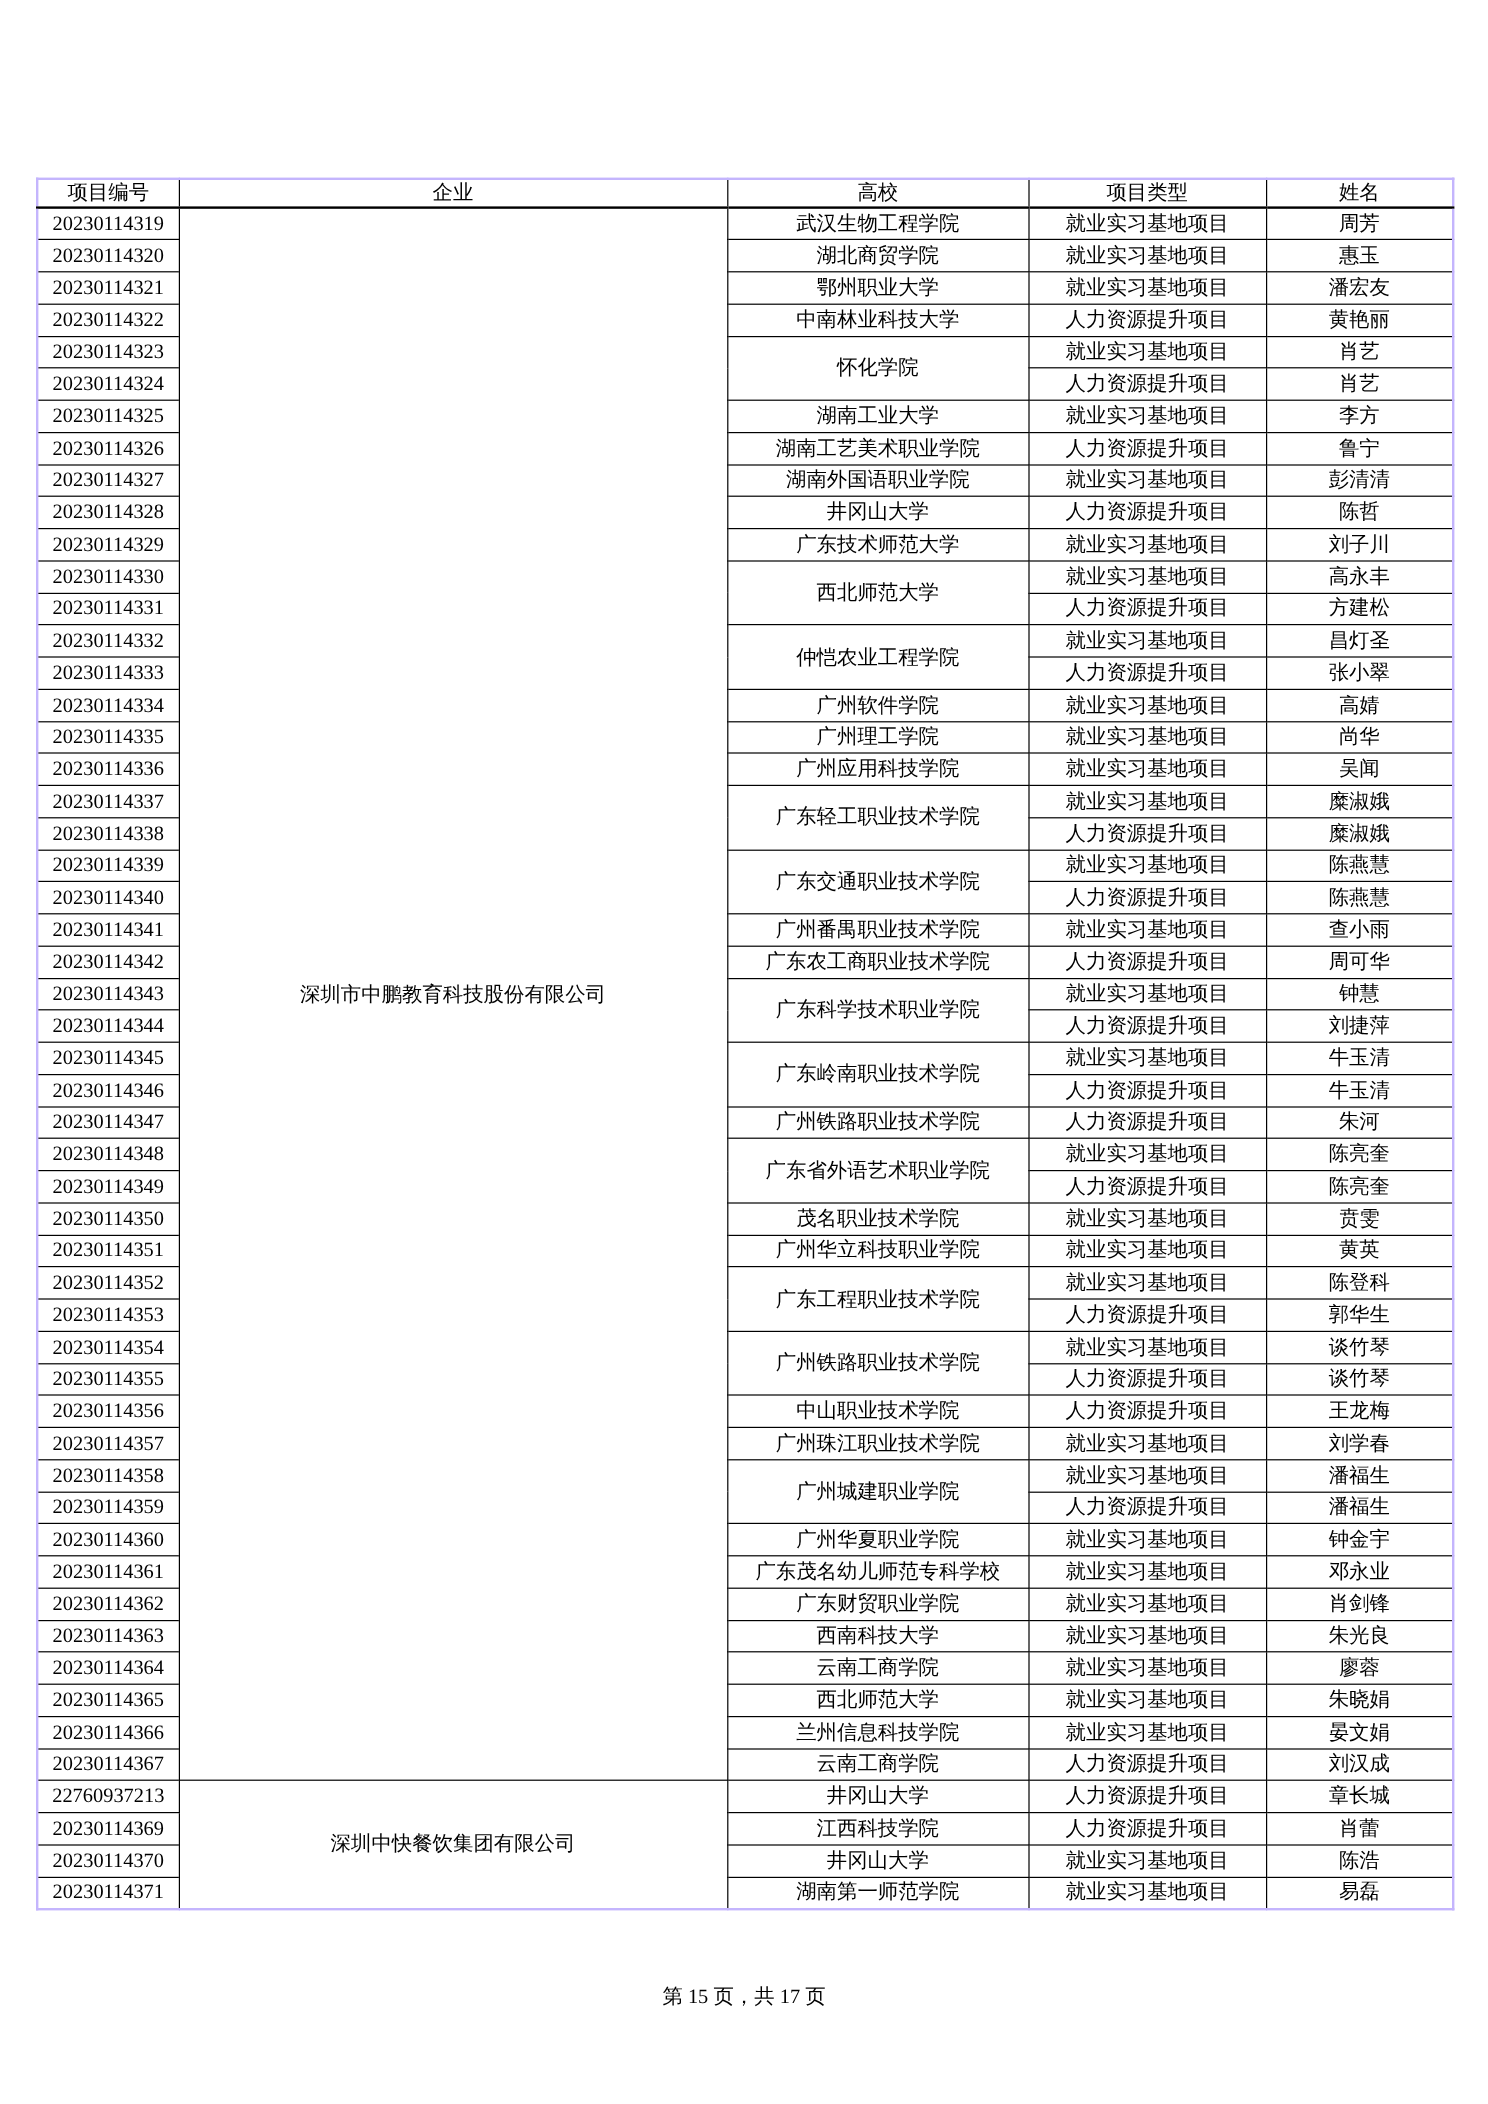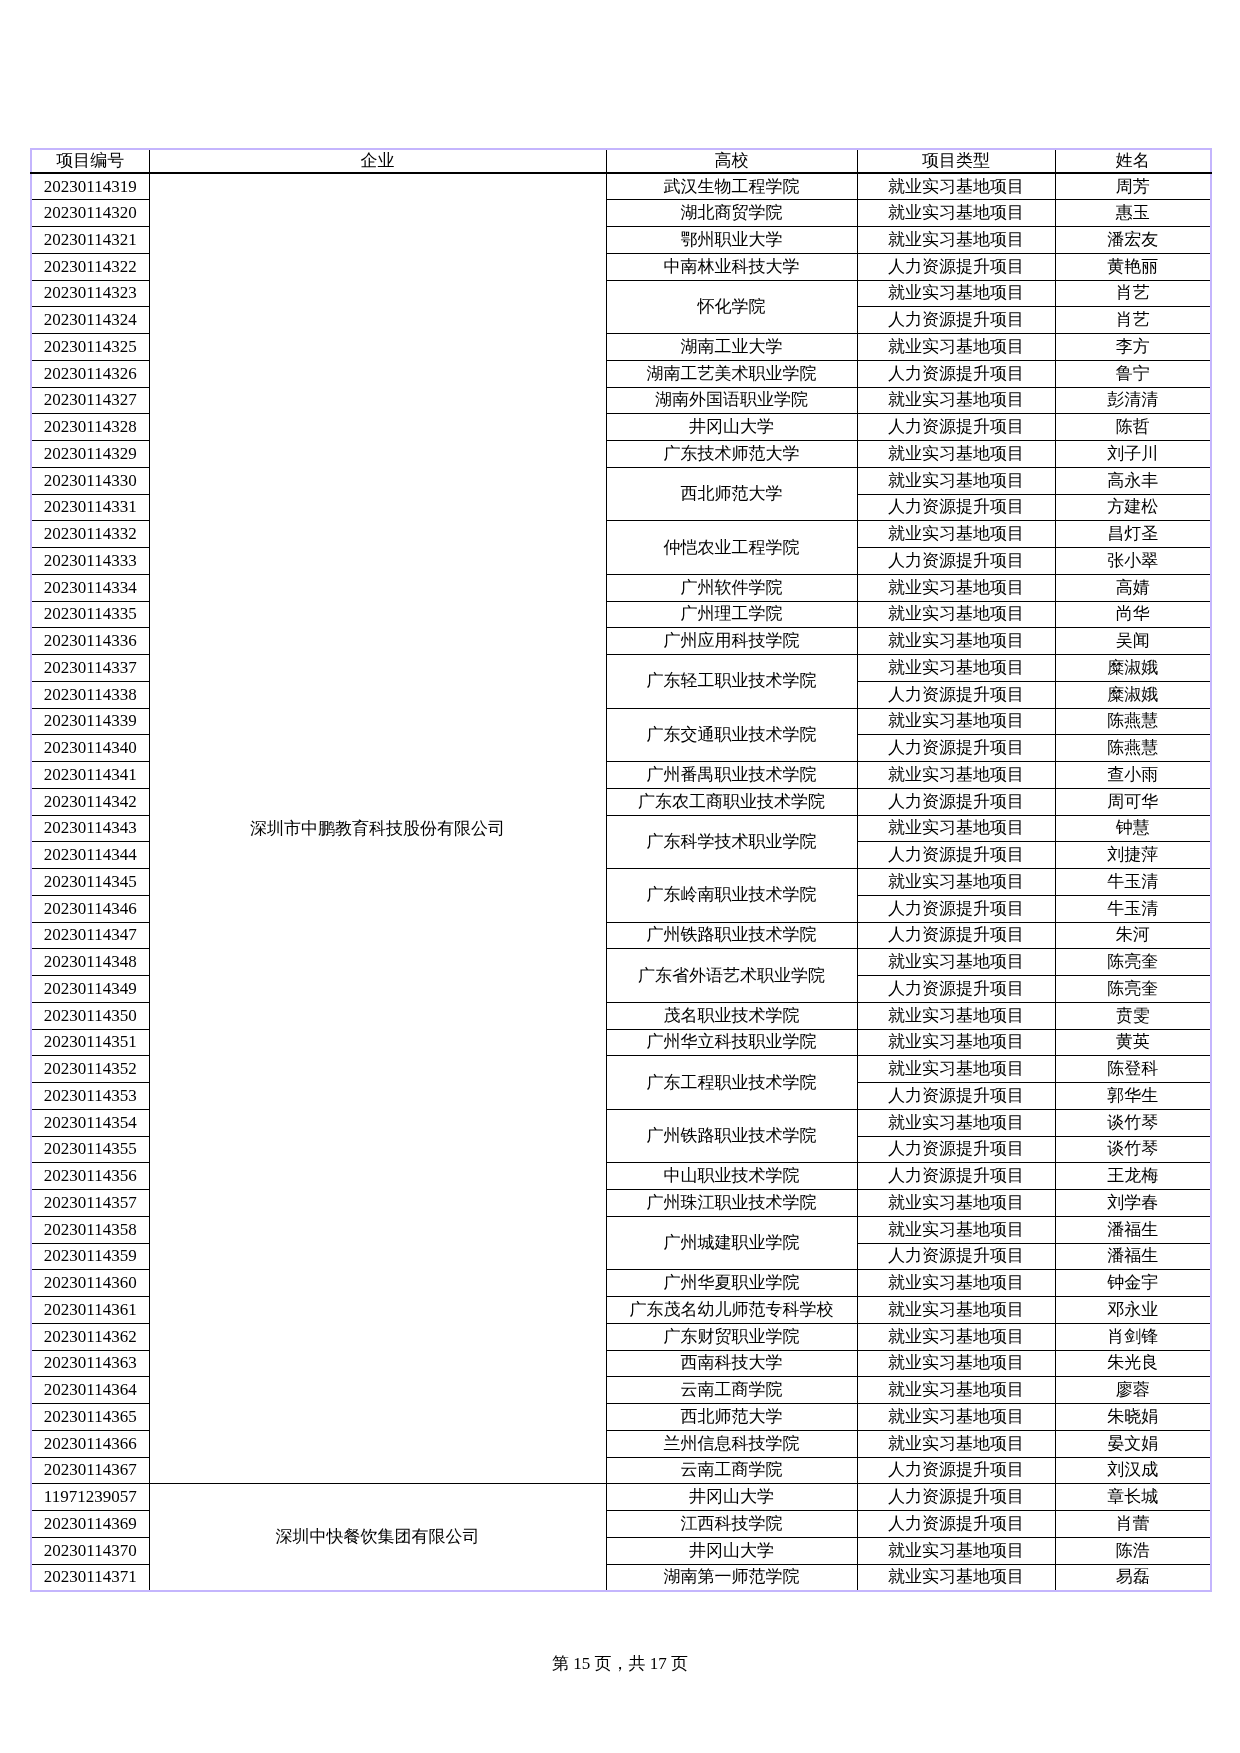--- a/index.html
+++ b/index.html
@@ -352,21 +352,21 @@
           <td>就业实习基地项目</td>
           <td>晏文娟</td>
         </tr>
         <tr>
           <td>20230114367</td>
           <td>云南工商学院</td>
           <td>人力资源提升项目</td>
           <td>刘汉成</td>
         </tr>
         <tr>
-          <td>11971239057</td>
+          <td>22760937213</td>
           <td rowspan="4">深圳中快餐饮集团有限公司</td>
           <td>井冈山大学</td>
           <td>人力资源提升项目</td>
           <td>章长城</td>
         </tr>
         <tr>
           <td>20230114369</td>
           <td>江西科技学院</td>
           <td>人力资源提升项目</td>
           <td>肖蕾</td>

